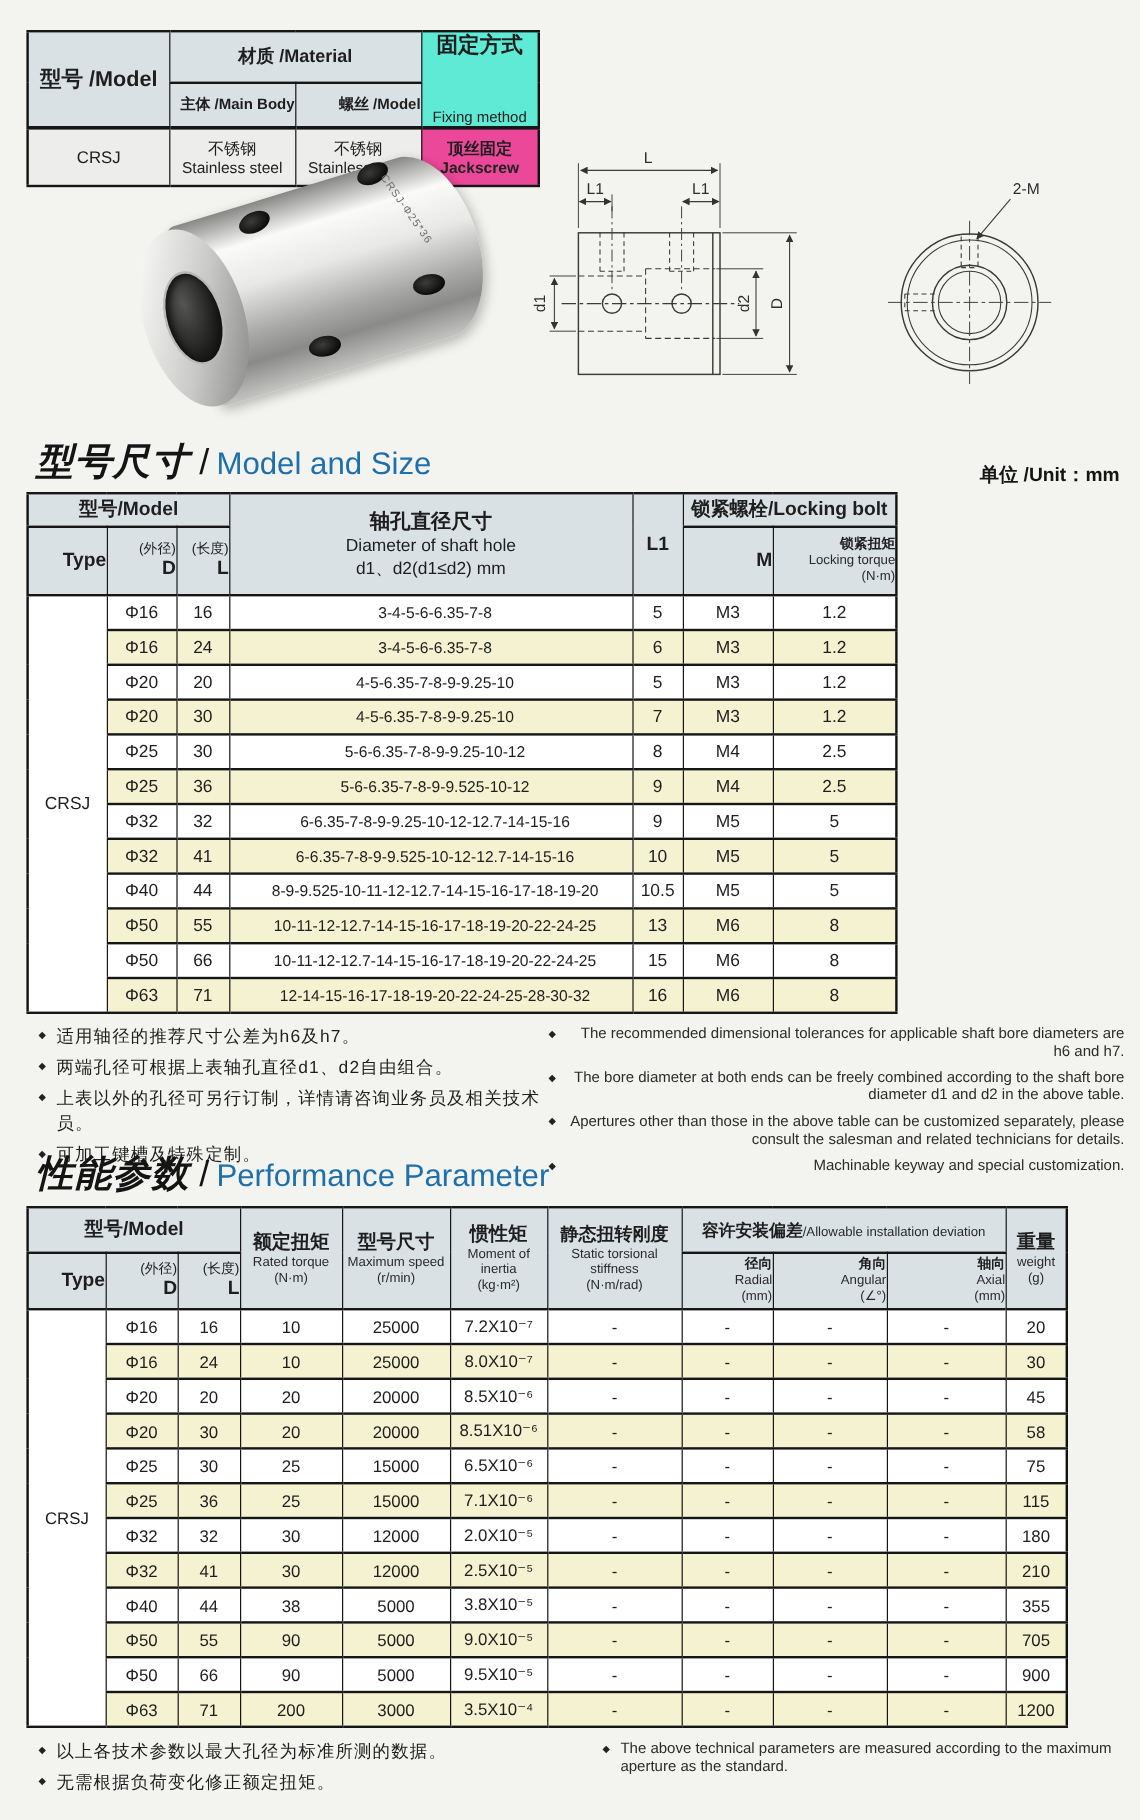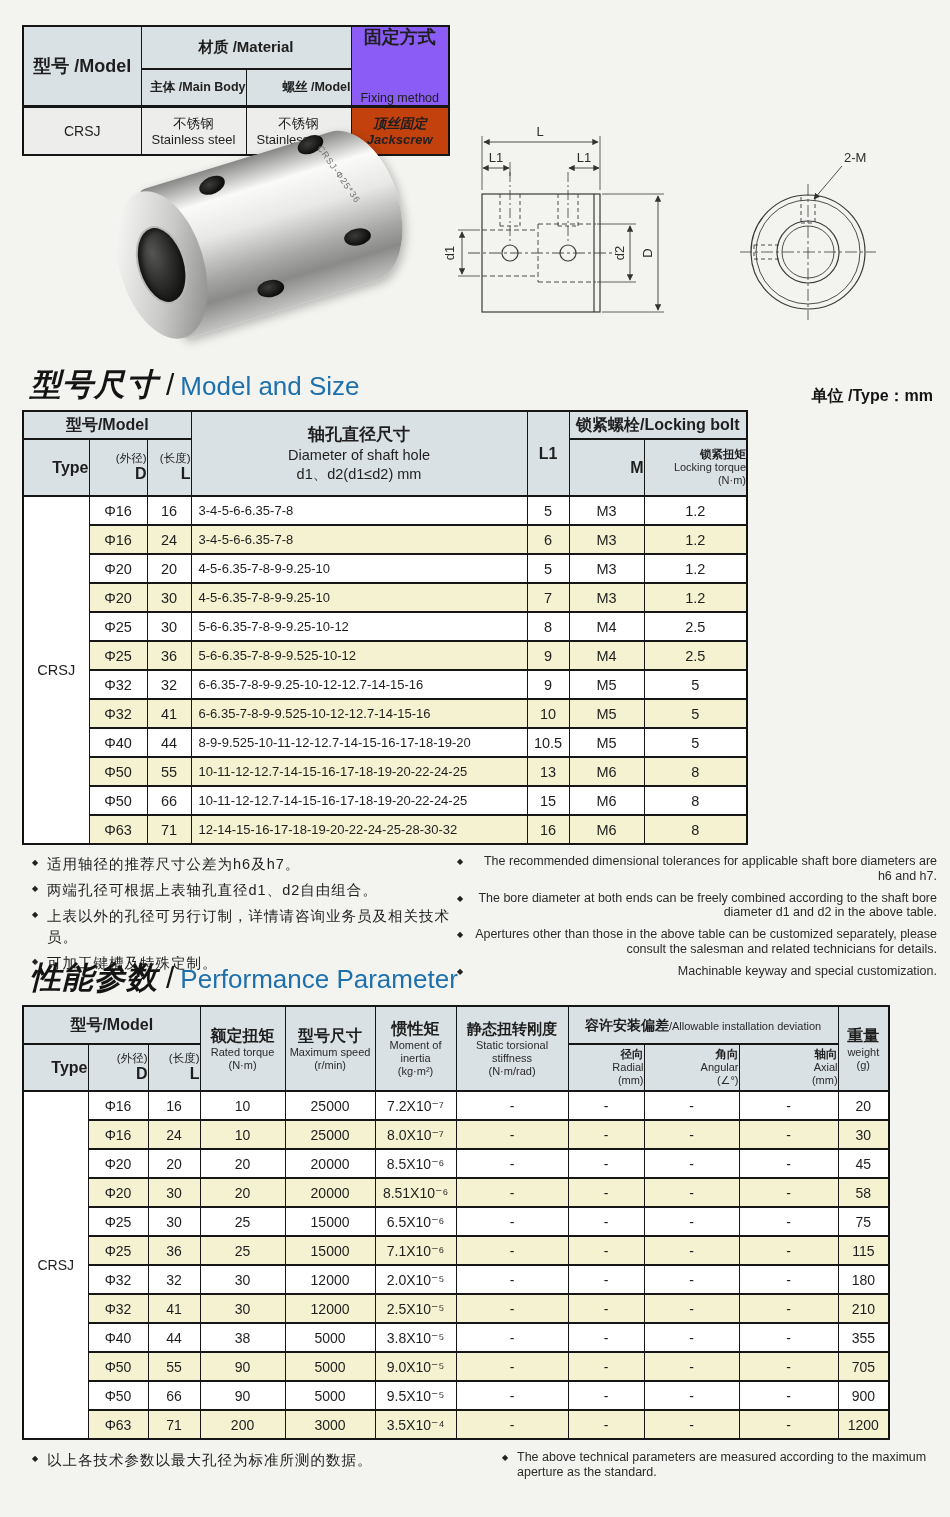--- a/index.html
+++ b/index.html
@@ -13,27 +13,27 @@
   th,td{border:solid #161616;border-width:2px 1.3px;text-align:center;vertical-align:middle;padding:0;}
   table{border:2.5px solid #111;}
   thead tr:last-child th{border-bottom-width:2.5px;text-align:right;}
   th{background:#d9e1e5;font-weight:600;}
 
   
   #top-table{position:absolute;left:22px;top:25px;width:426px;}
   #top-table th{font-size:15px;}
   #top-table .model-h{font-size:18px;font-weight:700;}
   #top-table .sub{font-size:12.5px;font-weight:600;}
-  #top-table .fix-h{background:#8b5cf6;}
+  #top-table .fix-h{background:#5eead4;}
   #top-table .fix-h .zh{font-size:18px;font-weight:700;line-height:20px;}
   #top-table .fix-h .en{font-size:12.5px;font-weight:500;line-height:14px;margin-top:44px;}
   #top-table tbody td{height:46px;border-top-width:3px;background:#ededeb;font-size:14px;}
   #top-table tbody .two .zh{font-size:13.5px;line-height:16px;}
   #top-table tbody .two .en{font-size:13px;line-height:15px;color:#222;}
-  #top-table tbody .fix-c{background:#c2410c;font-weight:600;font-style:italic;}
+  #top-table tbody .fix-c{background:#ec4899;font-weight:600;}
   #top-table thead tr:first-child th{height:26px;}
   #top-table thead tr:nth-child(2) th{height:22px;background:#d9e1e5;}
 
   
   #photo{position:absolute;left:95px;top:128px;width:340px;height:212px;}
   .cyl{position:absolute;left:18px;top:28px;width:300px;height:156px;transform:rotate(-17deg);}
   .cyl .body{position:absolute;left:42px;top:0;width:248px;height:156px;
     background:linear-gradient(#878785,#fafaf8 20%,#e8e8e6 42%,#a7a7a5 68%,#8a8a88 82%,#c4c4c2);
     border-radius:8px 46px 46px 8px / 8px 78px 78px 8px;
     box-shadow:2px 4px 10px rgba(0,0,0,.25);}
@@ -73,21 +73,21 @@
   .h-zh{font-size:16px;font-weight:600;line-height:20px;}
   .h-zh-big{font-size:17px;font-weight:600;line-height:22px;}
   .h-en{font-size:11px;font-weight:400;line-height:13px;color:#2a2a2a;}
   .h-en2{font-size:14.5px;font-weight:500;line-height:19px;}
   .h-note{font-size:11.5px;font-weight:500;line-height:13px;}
   .h-lbl{font-size:16px;font-weight:600;}
   #size-table thead tr:first-child th{height:26px;}
   #size-table thead tr:nth-child(2) th{height:55px;}
   #size-table tbody td{height:27px;font-size:14.5px;background:#fff;}
   #size-table tbody tr:nth-child(even) td{background:#f5f2d2;}
-  #size-table td.holes{text-align:left;padding-left:7px;font-size:13px;margin-left:43px;}
+  #size-table td.holes{text-align:center;padding-left:7px;font-size:13px;margin-left:43px;}
   #perf-table thead tr:first-child th{height:36px;}
   #perf-table thead tr:nth-child(2) th{height:45px;}
   #perf-table tbody td{height:27px;font-size:14px;background:#fff;}
   #perf-table tbody tr:nth-child(even) td{background:#f5f2d2;}
   .typecell{background:#fff !important;font-size:15px;}
   td.inertia{font-size:13px;}
 
   
   .notes{position:absolute;display:flex;}
   #size-notes{left:32px;top:854px;width:905px;}
@@ -236,21 +236,21 @@
   <text transform="translate(14 141) rotate(-90)" text-anchor="middle">d1</text>
   <text transform="translate(184 141) rotate(-90)" text-anchor="middle">d2</text>
   <text transform="translate(212 141) rotate(-90)" text-anchor="middle">D</text>
   <text x="404" y="50">2-M</text>
 </svg>
 </div>
 
 <div id="size-title" class="sec-title">
   <span class="t-zh">型号尺寸</span><span class="t-sl">/</span><span class="t-en">Model and Size</span>
 </div>
-<div class="unit-label">单位 /Type：mm</div>
+<div class="unit-label">单位 /Unit：mm</div>
 
 <table id="size-table">
   <colgroup>
       <col style="width:66px">
       <col style="width:58px">
       <col style="width:44px">
       <col style="width:336px">
       <col style="width:42px">
       <col style="width:75px">
       <col style="width:103px">
@@ -627,20 +627,21 @@
         <td>-</td>
         <td>1200</td>
       </tr>
   </tbody>
 </table>
 
 <div id="perf-notes" class="notes">
   <div class="zh-col">
     <ul class="nlist">
       <li>以上各技术参数以最大孔径为标准所测的数据。</li>
+      <li>无需根据负荷变化修正额定扭矩。</li>
     </ul>
   </div>
   <div class="en-col">
     <ul class="nlist">
       <li>The above technical parameters are measured according to the maximum aperture as the standard.</li>
     </ul>
   </div>
 </div>
 
 </body></html>

